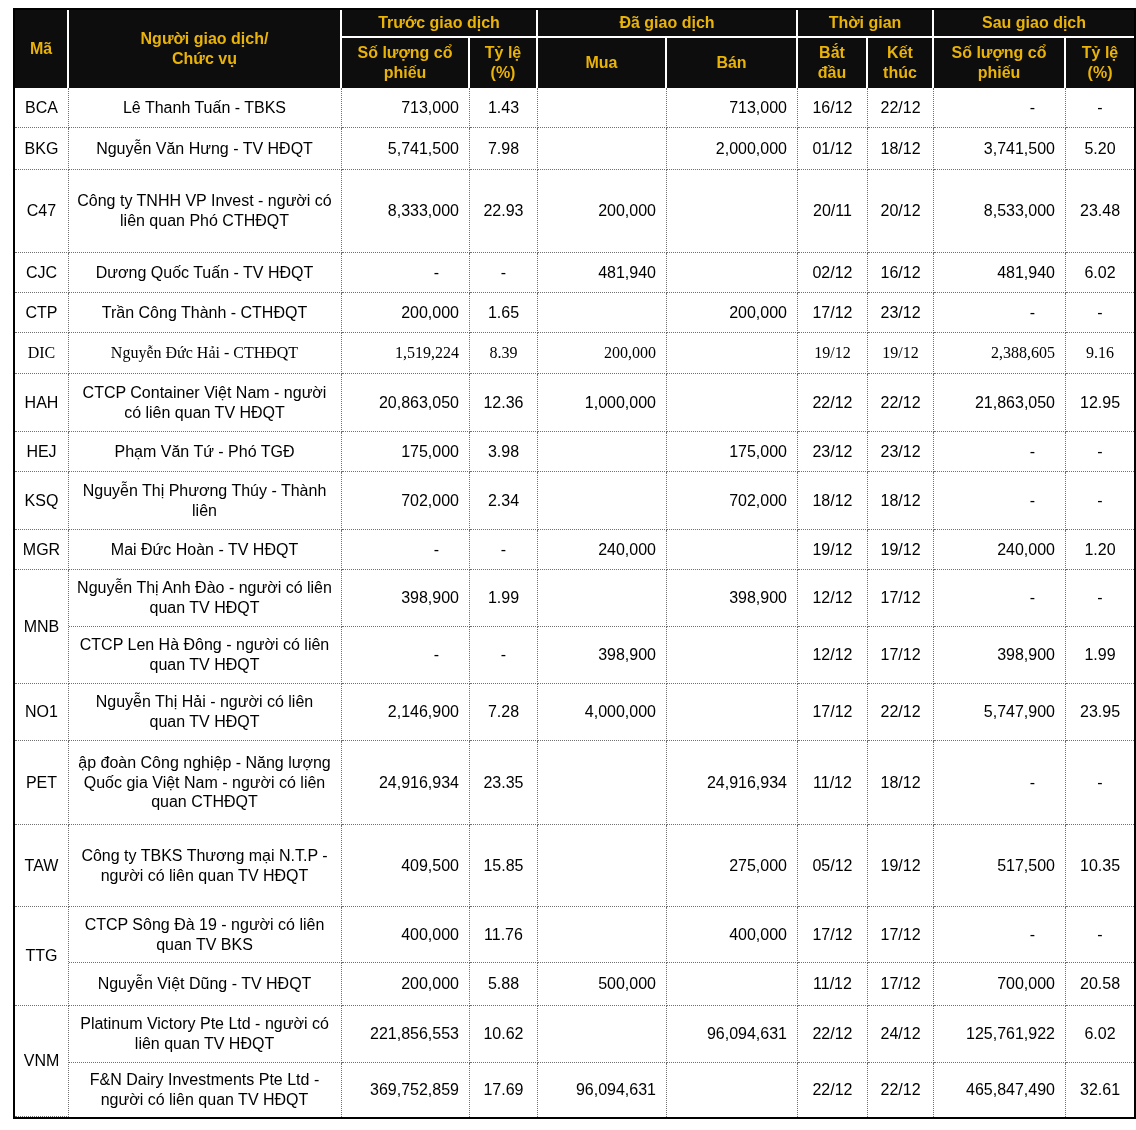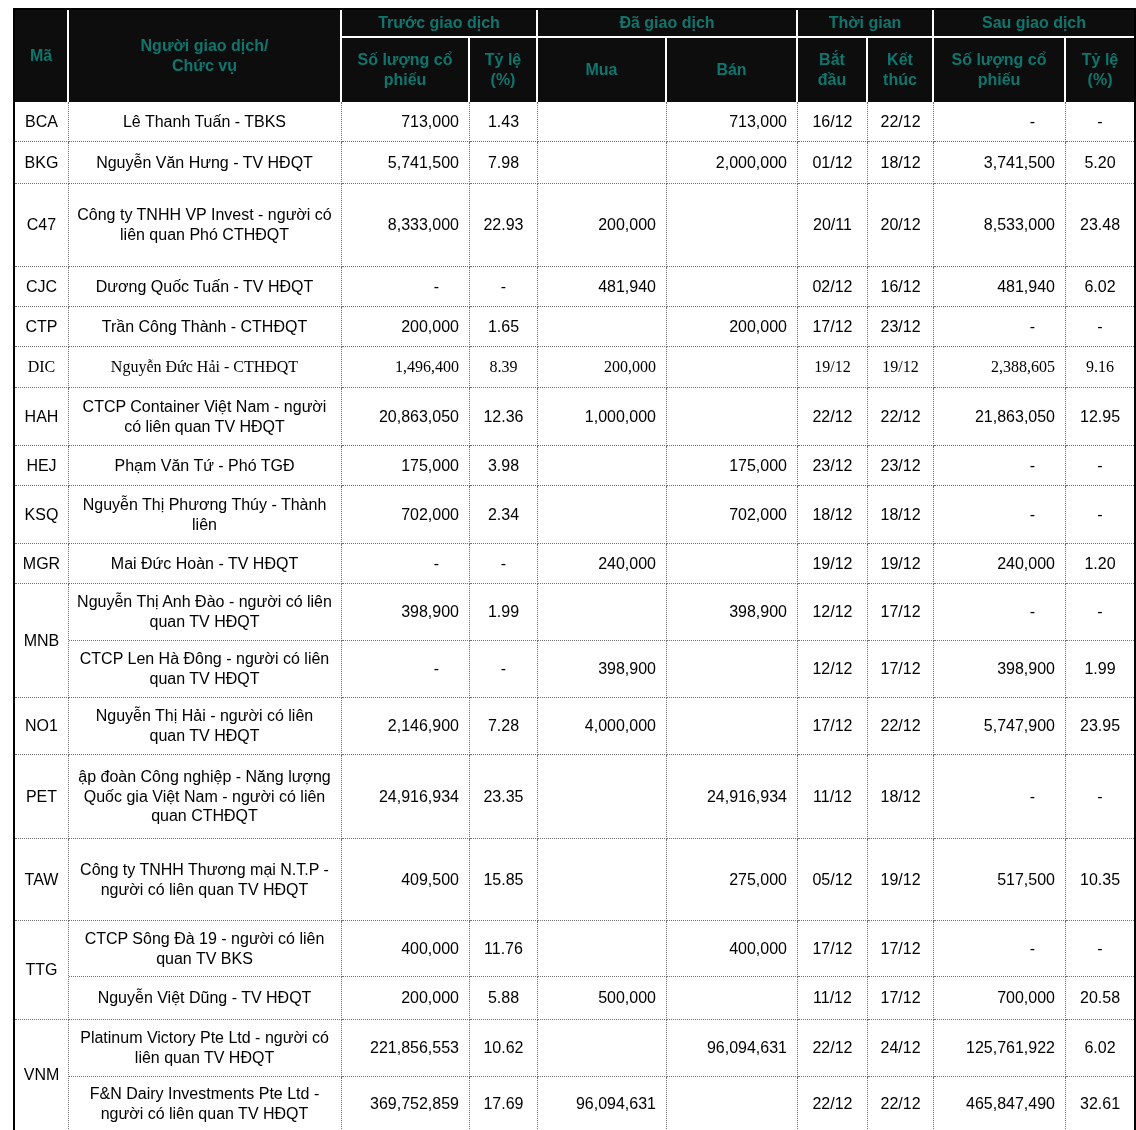--- a/index.html
+++ b/index.html
@@ -14,34 +14,34 @@
   table.tx {
     border-collapse: separate;
     border-spacing: 0;
     table-layout: fixed;
     border: 2px solid #000;
     width: 1121px;
   }
   
   thead th {
     background: #0d0d0d;
-    color: #0f766e;
+    color: #eab308;
     font-weight: bold;
     font-size: 16px;
     line-height: 1.25;
     text-align: center;
     vertical-align: middle;
     white-space: pre-line;
     padding: 2px 2px;
     border: 0;
   }
   thead th.wsr { border-right: 2px solid #fff; }   
   thead th.wsb { border-bottom: 2px solid #fff; }  
   tr.hrow1 { height: 28px; }
-  tr.hrow2 { height: 64px; }
+  tr.hrow2 { height: 50px; }
   
   tbody td {
     font-size: 16px;
     line-height: 1.22;
     vertical-align: middle;
     background: #fff;
     border: 0;
     border-right: 1px dotted #707070;
     border-bottom: 1px dotted #707070;
     padding: 3px 6px;
@@ -174,21 +174,21 @@
       <td class="num">200,000</td>
       <td class="mid">17/12</td>
       <td class="mid">23/12</td>
       <td class="num dash">-</td>
       <td class="mid lastcol">-</td>
     </tr>
 
     <tr class="rh41">
       <td class="code">DIC</td>
       <td class="person">Nguyễn Đức Hải - CTHĐQT</td>
-      <td class="num">1,496,400</td>
+      <td class="num">1,519,224</td>
       <td class="mid">8.39</td>
       <td class="num">200,000</td>
       <td class="num"></td>
       <td class="mid">19/12</td>
       <td class="mid">19/12</td>
       <td class="num">2,388,605</td>
       <td class="mid lastcol">9.16</td>
     </tr>
 
     <tr class="rh58">
@@ -289,21 +289,21 @@
       <td class="num"></td>
       <td class="num">24,916,934</td>
       <td class="mid">11/12</td>
       <td class="mid">18/12</td>
       <td class="num dash">-</td>
       <td class="mid lastcol">-</td>
     </tr>
 
     <tr class="rh82">
       <td class="code">TAW</td>
-      <td class="person">Công ty TNHH Thương mại N.T.P - người có liên quan TV HĐQT</td>
+      <td class="person">Công ty TBKS Thương mại N.T.P - người có liên quan TV HĐQT</td>
       <td class="num">409,500</td>
       <td class="mid">15.85</td>
       <td class="num"></td>
       <td class="num">275,000</td>
       <td class="mid">05/12</td>
       <td class="mid">19/12</td>
       <td class="num">517,500</td>
       <td class="mid lastcol">10.35</td>
     </tr>
 

